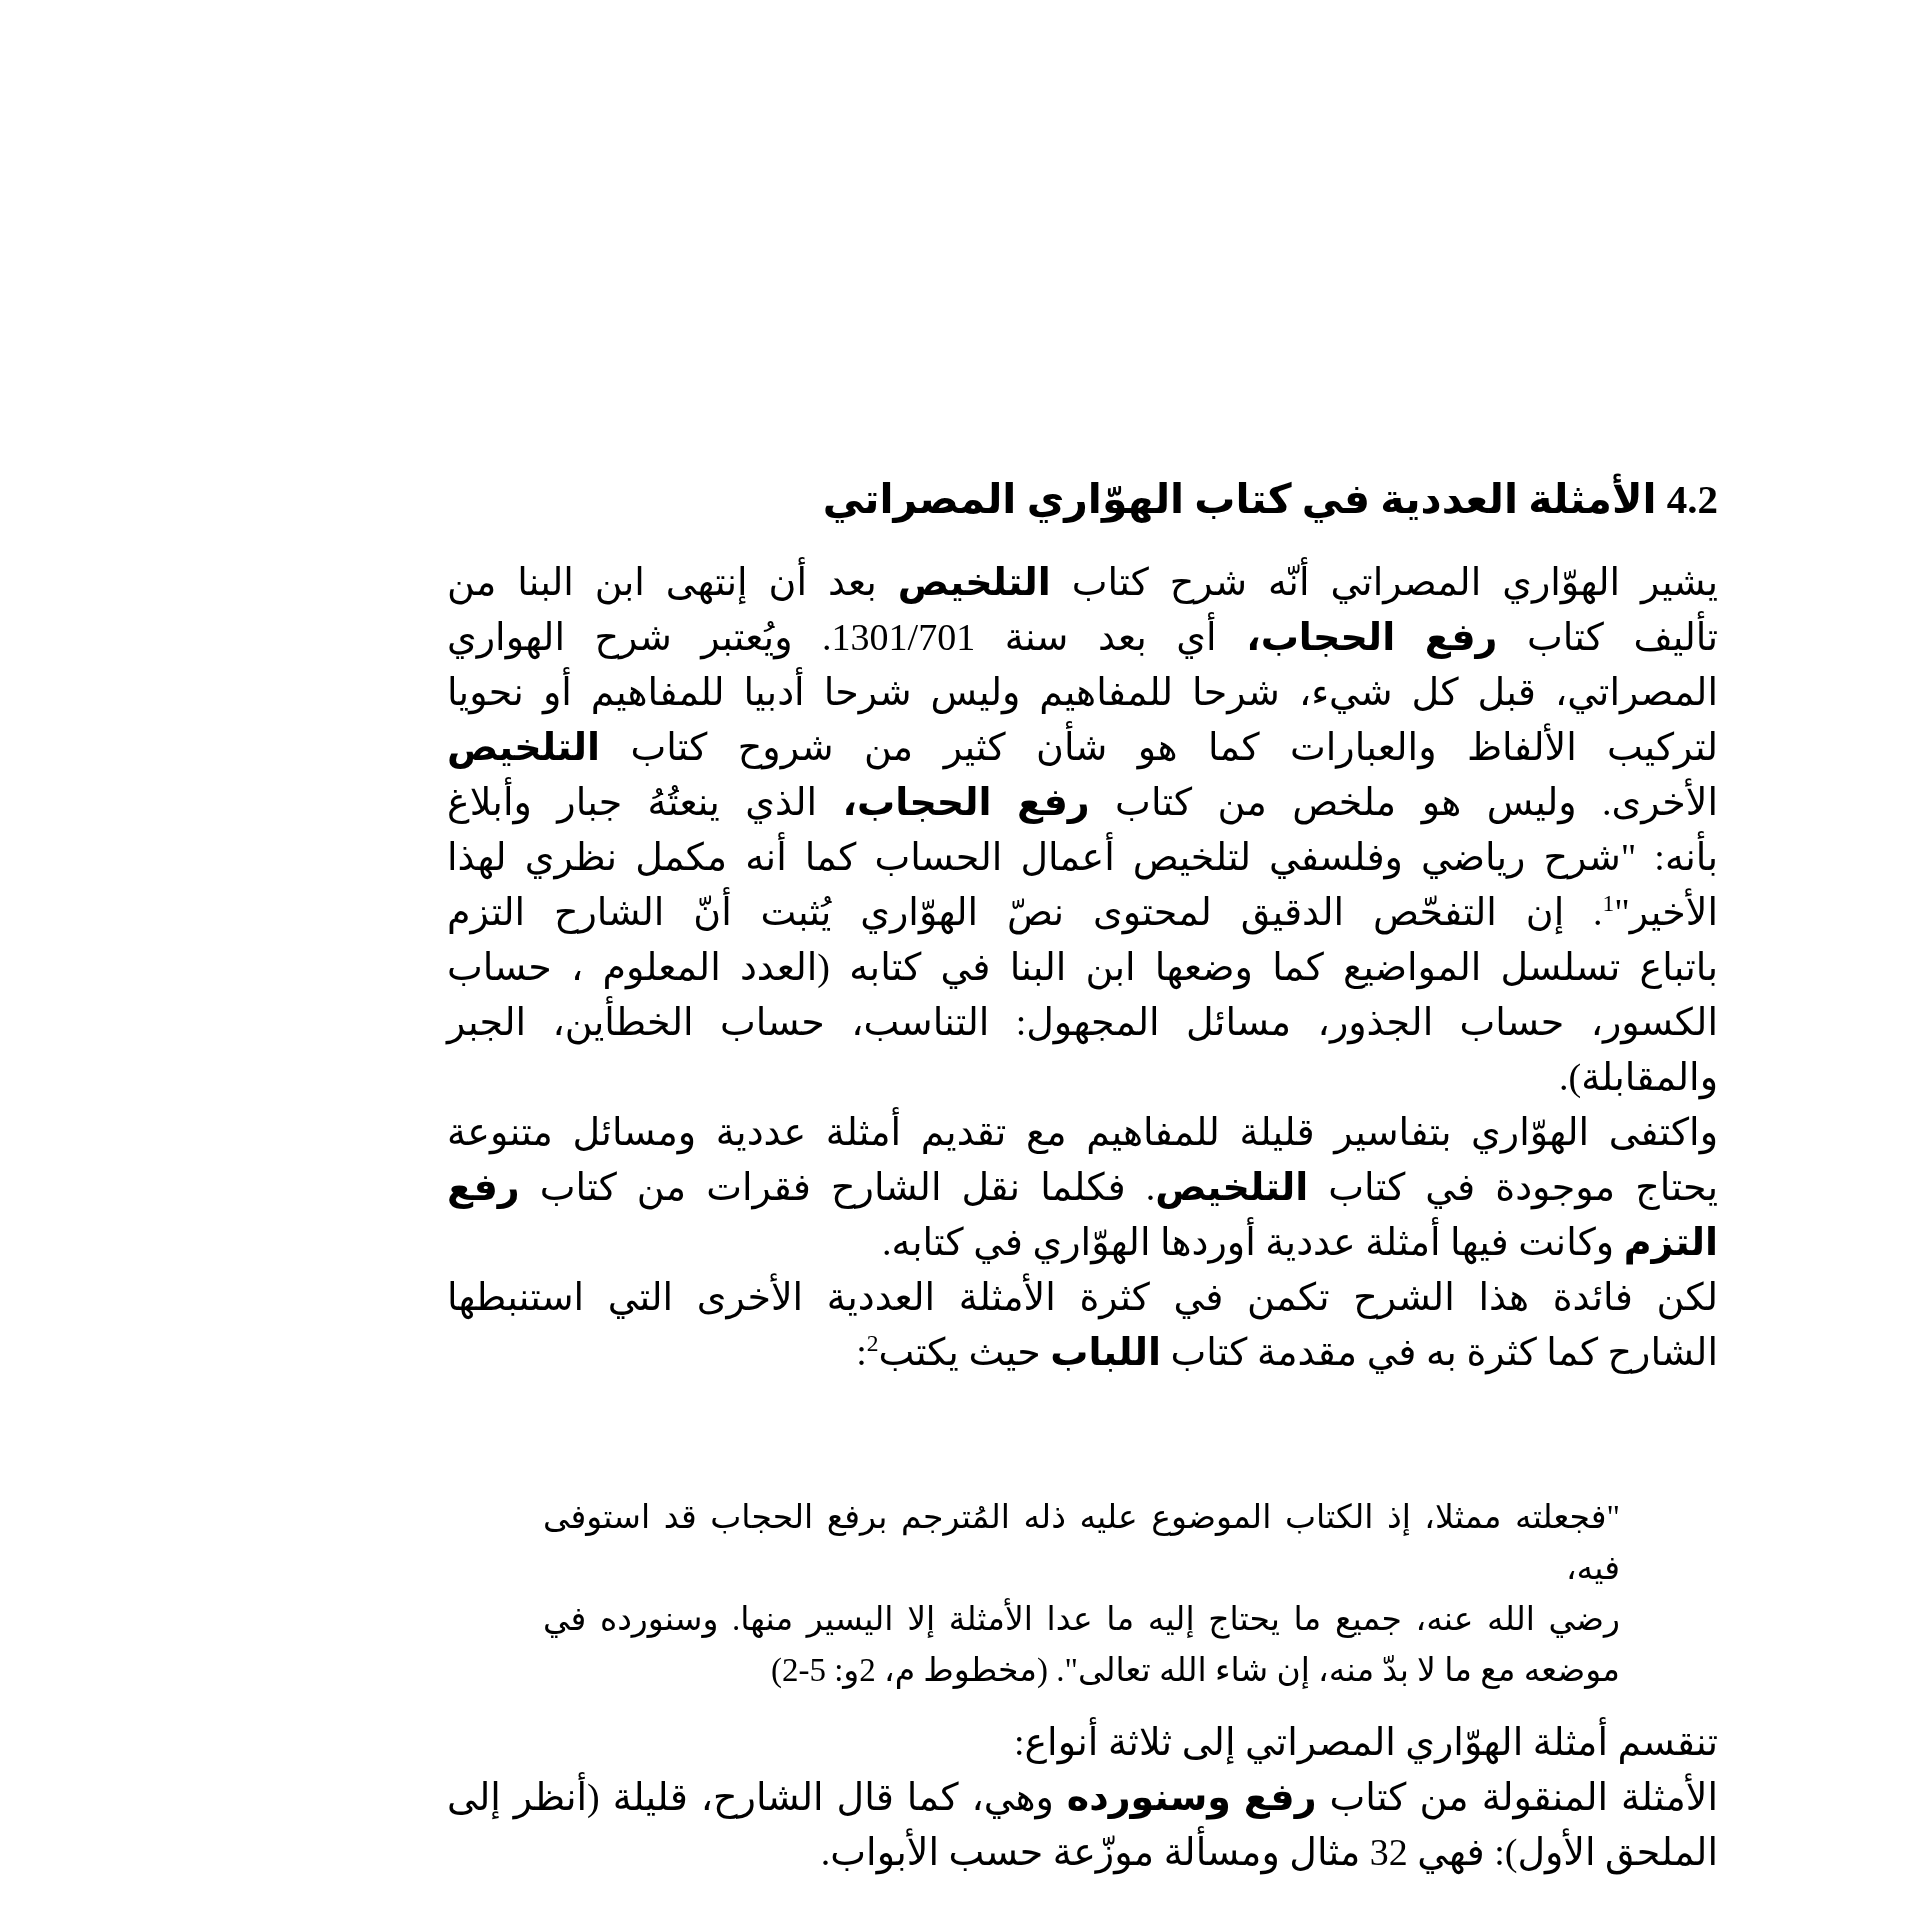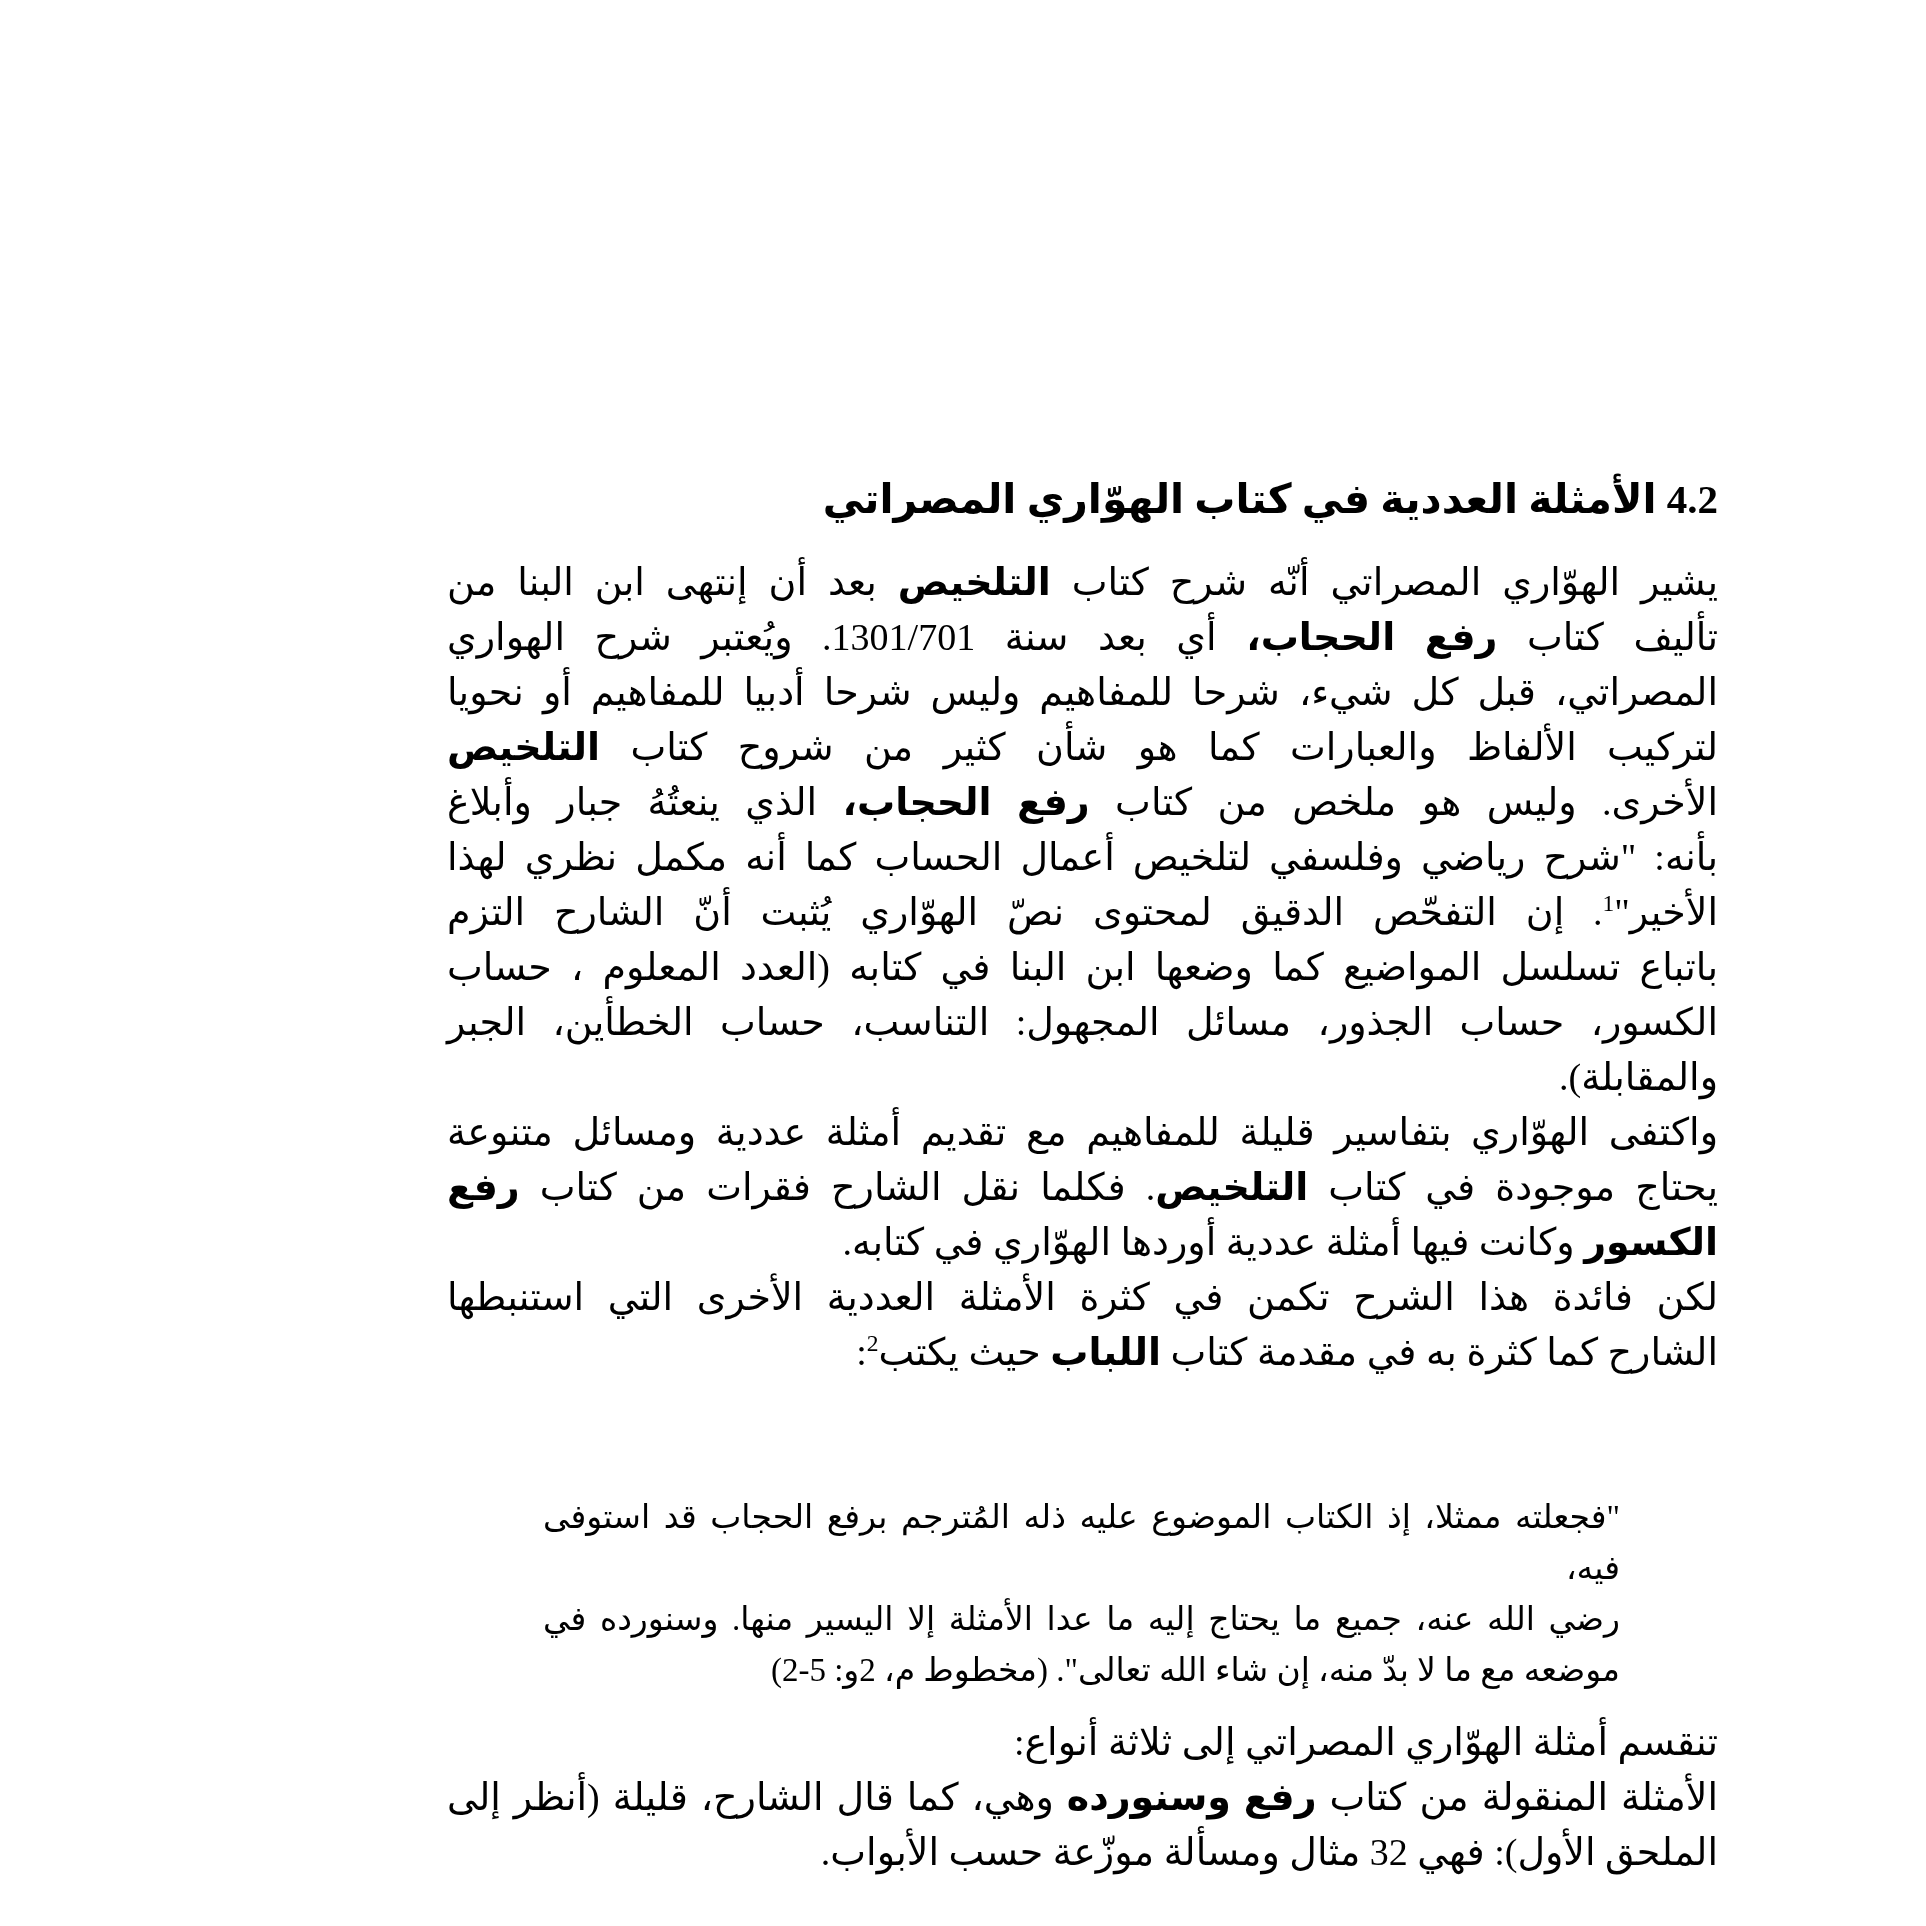--- a/index.html
+++ b/index.html
@@ -36,21 +36,21 @@
           <div class="line just"><span>الأخرى. وليس هو ملخص من كتاب </span><span class="b">رفع الحجاب،</span><span> الذي ينعتُهُ جبار وأبلاغ</span></div>
           <div class="line just"><span>بأنه: "شرح رياضي وفلسفي لتلخيص أعمال الحساب كما أنه مكمل نظري لهذا</span></div>
           <div class="line just"><span>الأخير"</span><span class="sup">1</span><span>. إن التفحّص الدقيق لمحتوى نصّ الهوّاري يُثبت أنّ الشارح التزم</span></div>
           <div class="line just"><span>باتباع تسلسل المواضيع كما وضعها ابن البنا في كتابه (العدد المعلوم ، حساب</span></div>
           <div class="line just"><span>الكسور، حساب الجذور، مسائل المجهول: التناسب، حساب الخطأين، الجبر</span></div>
           <div class="line"><span>والمقابلة).</span></div>
         </div>
         <div class="para">
           <div class="line just"><span>واكتفى الهوّاري بتفاسير قليلة للمفاهيم مع تقديم أمثلة عددية ومسائل متنوعة</span></div>
           <div class="line just"><span>يحتاج موجودة في كتاب </span><span class="b">التلخيص</span><span>. فكلما نقل الشارح فقرات من كتاب </span><span class="b">رفع</span></div>
-          <div class="line"><span class="b">الكسور</span><span> وكانت فيها أمثلة عددية أوردها الهوّاري في كتابه.</span></div>
+          <div class="line"><span class="b">التزم</span><span> وكانت فيها أمثلة عددية أوردها الهوّاري في كتابه.</span></div>
         </div>
         <div class="para">
           <div class="line just"><span>لكن فائدة هذا الشرح تكمن في كثرة الأمثلة العددية الأخرى التي استنبطها</span></div>
           <div class="line"><span>الشارح كما كثرة به في مقدمة كتاب </span><span class="b">اللباب</span><span> حيث يكتب</span><span class="sup">2</span><span>:</span></div>
         </div>
         <div class="quote">
           <div class="line just"><span>"فجعلته ممثلا، إذ الكتاب الموضوع عليه ذله المُترجم برفع الحجاب قد استوفى فيه،</span></div>
           <div class="line just"><span>رضي الله عنه، جميع ما يحتاج إليه ما عدا الأمثلة إلا اليسير منها. وسنورده في</span></div>
           <div class="line"><span>موضعه مع ما لا بدّ منه، إن شاء الله تعالى". (مخطوط م، 2و: 5-2)</span></div>
         </div>

